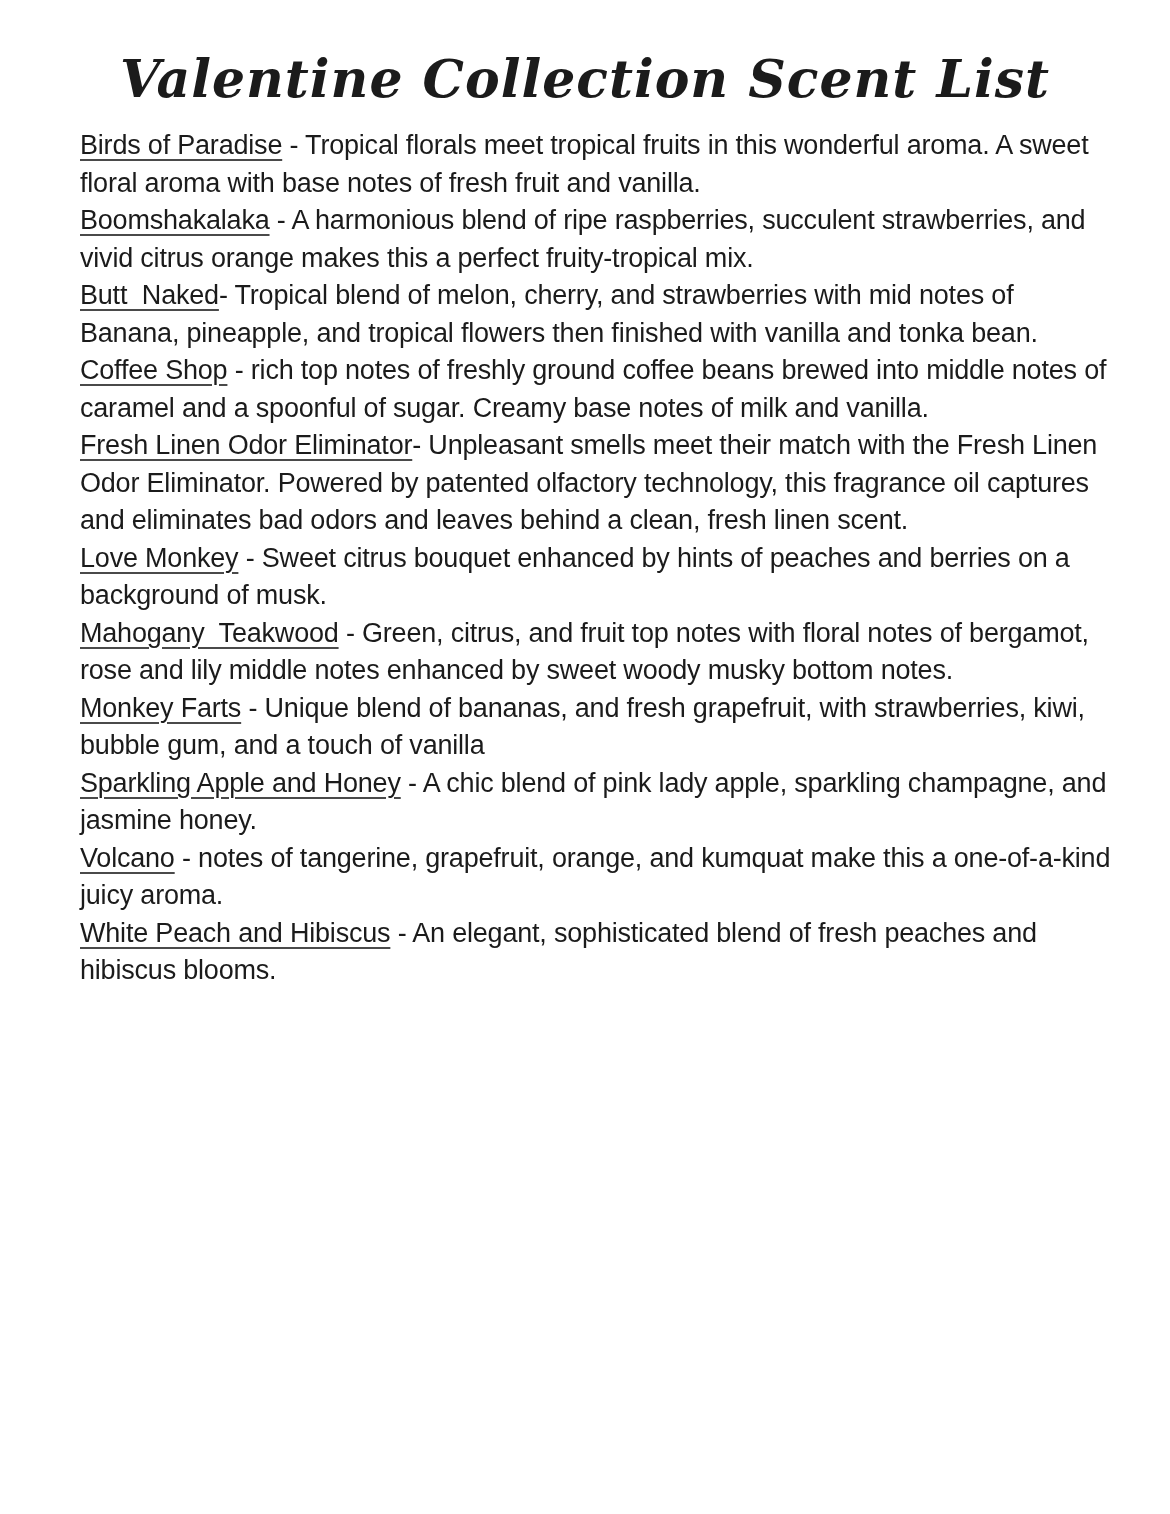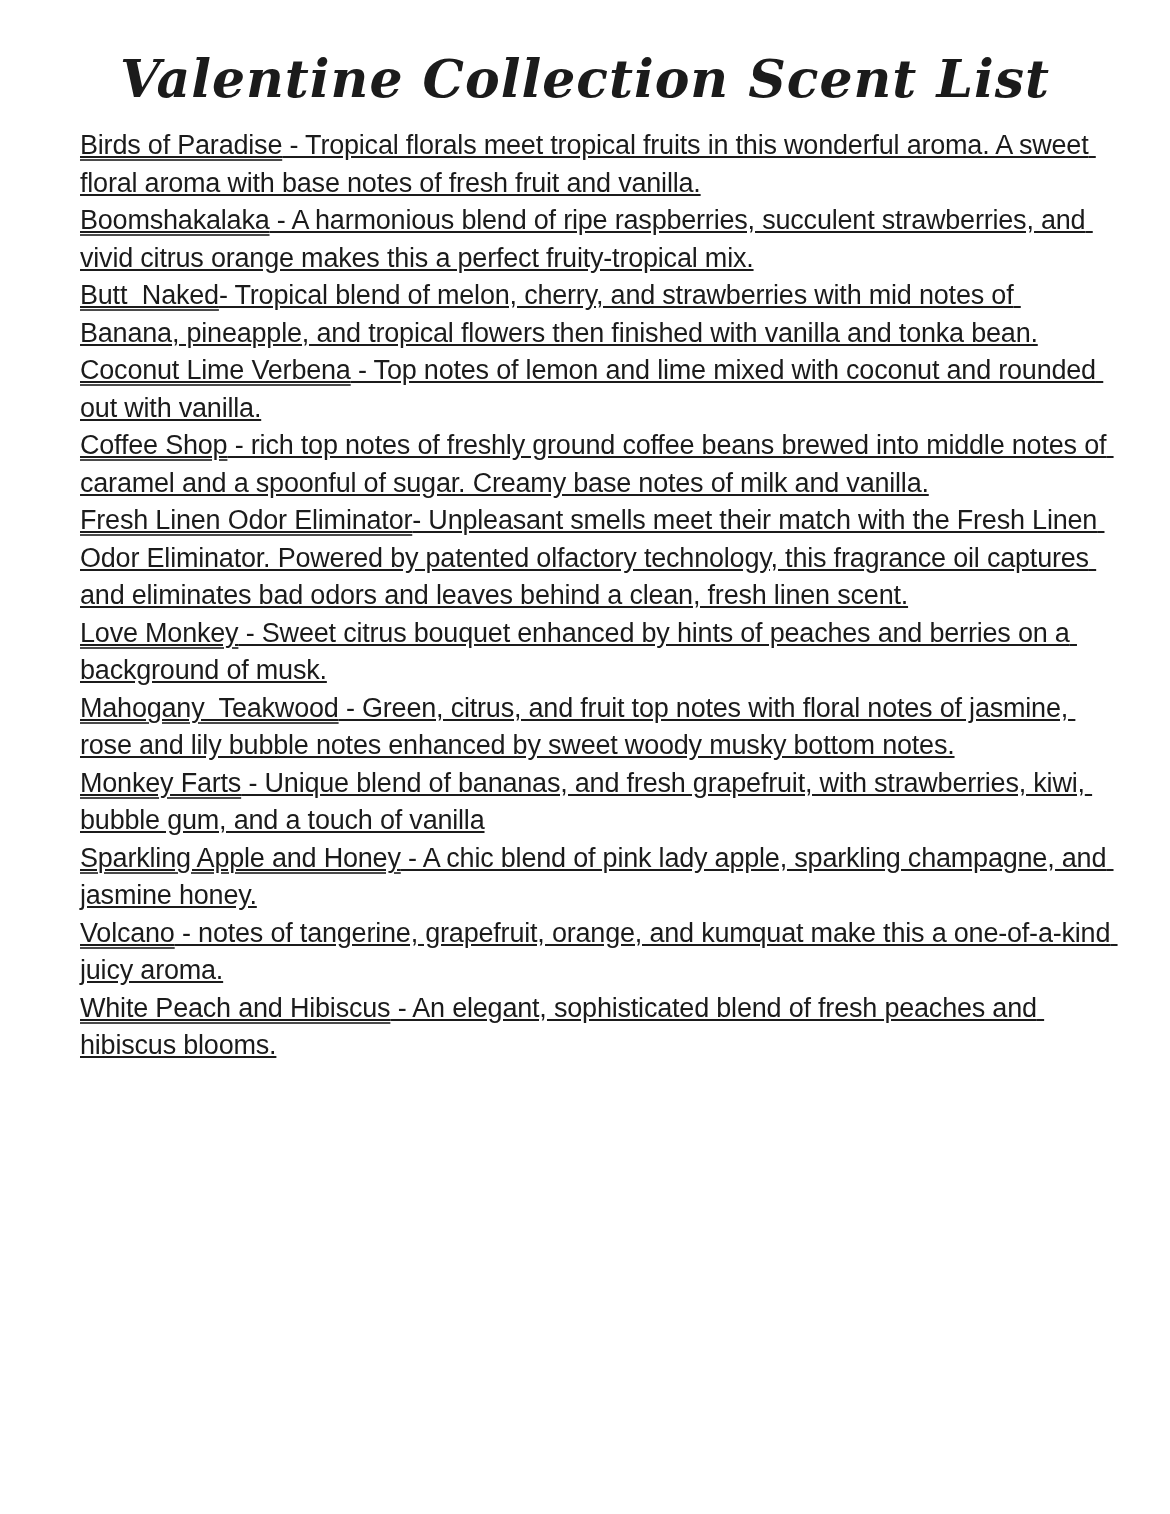--- a/index.html
+++ b/index.html
@@ -38,21 +38,20 @@
   .scent-list {
     width: 100%;
   }
   .entry {
     margin: 0;
     font-size: 27px;
     line-height: 37.5px;
     letter-spacing: -0.2px;
     font-weight: 400;
     white-space: pre-wrap; 
-    text-decoration: underline;
   }
   .scent-name {
     text-decoration: underline;
     text-decoration-thickness: 2px;
     text-underline-offset: 5px;
     text-decoration-color: var(--underline-color);
   }
   .scent-desc {
     text-decoration: none;
   }
@@ -64,30 +63,29 @@
   <h1 class="doc-title">Valentine Collection Scent List</h1>
 
   <div class="scent-list">
   <p class="entry"><span class="scent-name">Birds of Paradise</span><span class="scent-desc"> - Tropical florals meet tropical fruits in this wonderful aroma. A sweet floral aroma with base notes of fresh fruit and vanilla.</span></p>
 
   <p class="entry"><span class="scent-name">Boomshakalaka</span><span class="scent-desc"> - A harmonious blend of ripe raspberries, succulent strawberries, and vivid citrus orange makes this a perfect fruity-tropical mix.</span></p>
 
   <p class="entry"><span class="scent-name">Butt  Naked</span><span class="scent-desc">- Tropical blend of melon, cherry, and strawberries with mid notes of Banana, pineapple, and tropical flowers then finished with vanilla and tonka bean.</span></p>
 
 
-  <p class="entry"><span class="scent-name">Coconut Lime Verbena</span><span class="scent-desc"> - Top notes of lemon and lime mixed with coconut and rounded out with vanilla.</span></p>
 
   <p class="entry"><span class="scent-name">Coffee Shop</span><span class="scent-desc"> - rich top notes of freshly ground coffee beans brewed into middle notes of caramel and a spoonful of sugar. Creamy base notes of milk and vanilla.</span></p>
 
 
   <p class="entry"><span class="scent-name">Fresh Linen Odor Eliminator</span><span class="scent-desc">- Unpleasant smells meet their match with the Fresh Linen Odor Eliminator. Powered by patented olfactory technology, this fragrance oil captures and eliminates bad odors and leaves behind a clean, fresh linen scent.</span></p>
 
   <p class="entry"><span class="scent-name">Love Monkey</span><span class="scent-desc"> - Sweet citrus bouquet enhanced by hints of peaches and berries on a background of musk.</span></p>
 
-  <p class="entry"><span class="scent-name">Mahogany  Teakwood</span><span class="scent-desc"> - Green, citrus, and fruit top notes with floral notes of jasmine, rose and lily bubble notes enhanced by sweet woody musky bottom notes.</span></p>
+  <p class="entry"><span class="scent-name">Mahogany  Teakwood</span><span class="scent-desc"> - Green, citrus, and fruit top notes with floral notes of bergamot, rose and lily middle notes enhanced by sweet woody musky bottom notes.</span></p>
 
   <p class="entry"><span class="scent-name">Monkey Farts</span><span class="scent-desc"> - Unique blend of bananas, and fresh grapefruit, with strawberries, kiwi, bubble gum, and a touch of vanilla</span></p>
 
 
   <p class="entry"><span class="scent-name">Sparkling Apple and Honey</span><span class="scent-desc"> - A chic blend of pink lady apple, sparkling champagne, and jasmine honey.</span></p>
 
   <p class="entry"><span class="scent-name">Volcano</span><span class="scent-desc"> - notes of tangerine, grapefruit, orange, and kumquat make this a one-of-a-kind juicy aroma.</span></p>
 
 
   <p class="entry"><span class="scent-name">White Peach and Hibiscus</span><span class="scent-desc"> - An elegant, sophisticated blend of fresh peaches and hibiscus blooms.</span></p>

